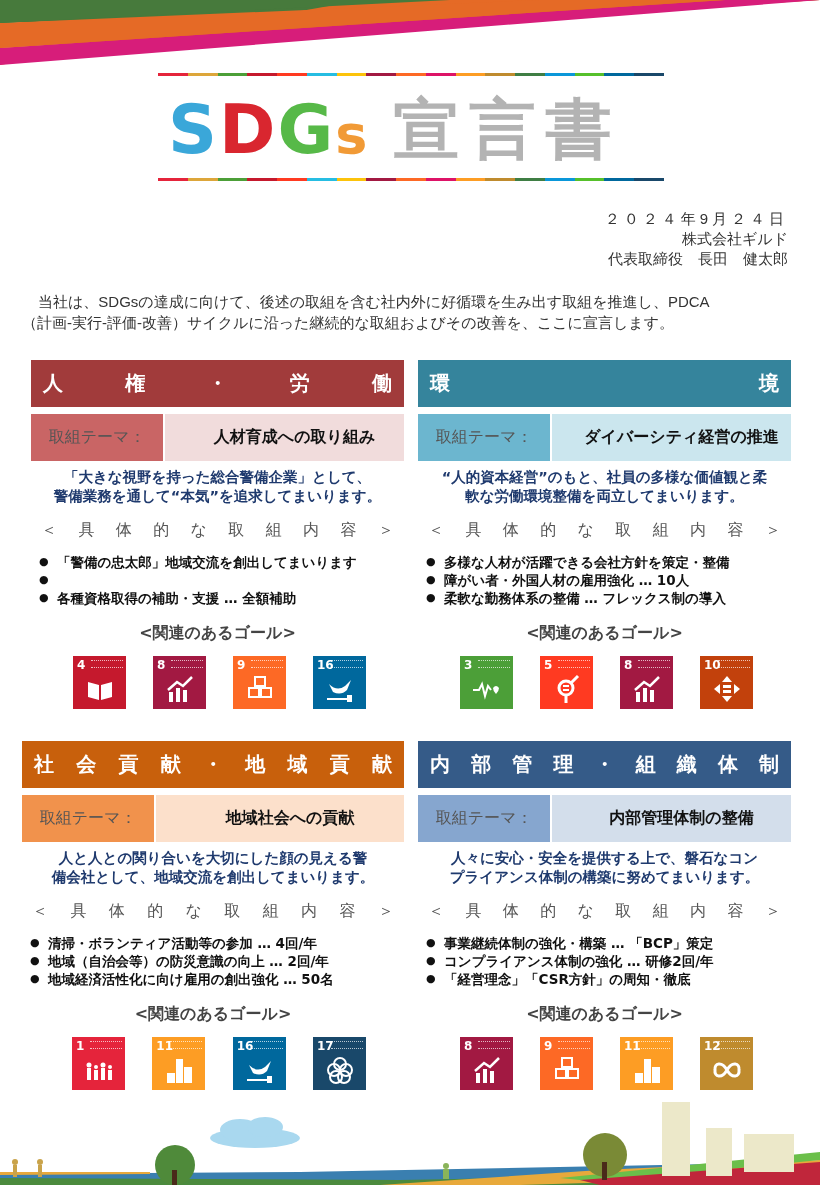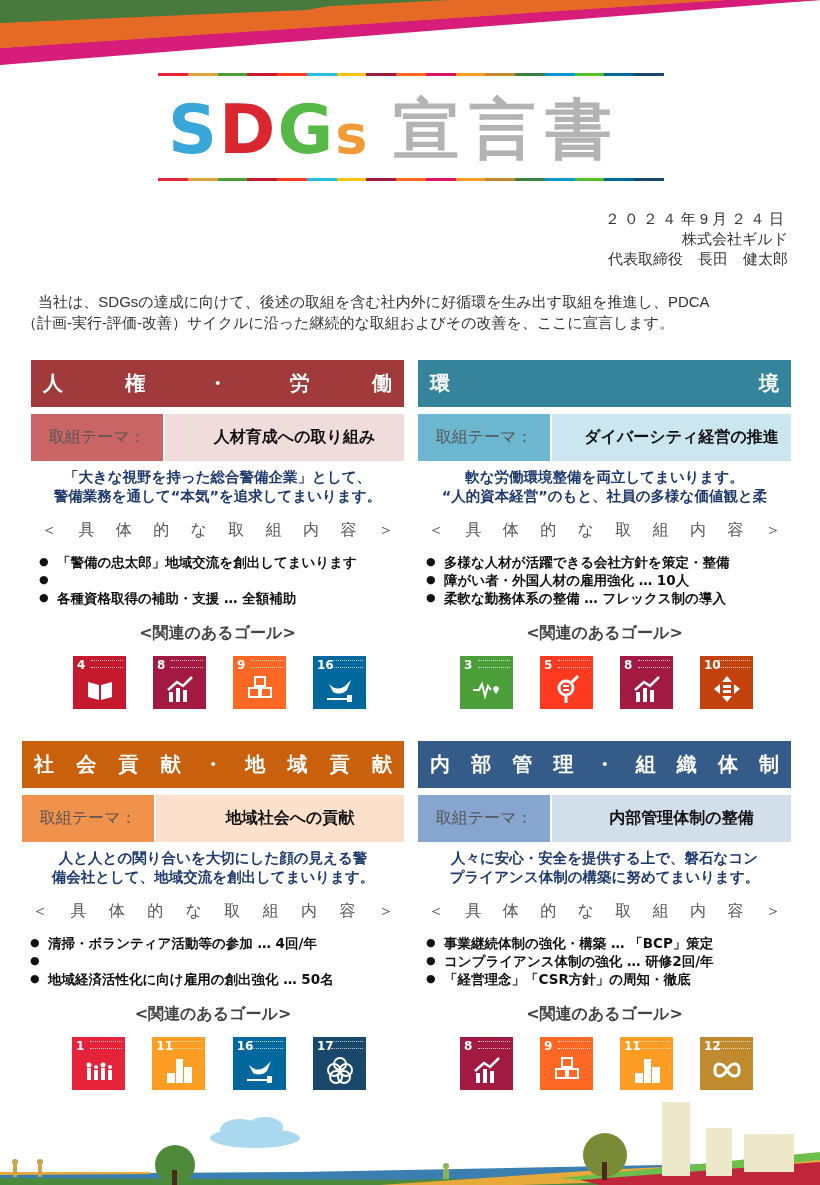--- a/index.html
+++ b/index.html
@@ -199,22 +199,22 @@
     <div class="section" style="left: 418px; top: 360px;">
       <div class="sec-head" style="background:#35849c">
         <span>環</span>
         <span>境</span>
       </div>
       <div class="theme-row">
     <div class="theme-label" style="background:#6cb6cf">取組テーマ：</div>
     <div class="theme-value" style="background:#cbe6ee">ダイバーシティ経営の推進</div>
   </div>
       <div class="statement">
+    <div>“人的資本経営”のもと、社員の多様な価値観と柔</div>
     <div>軟な労働環境整備を両立してまいります。</div>
-    <div>“人的資本経営”のもと、社員の多様な価値観と柔</div>
   </div>
       <div class="subhead">
         <span>＜</span>
         <span>具</span>
         <span>体</span>
         <span>的</span>
         <span>な</span>
         <span>取</span>
         <span>組</span>
         <span>内</span>
@@ -312,20 +312,21 @@
         <span>容</span>
         <span>＞</span>
       </div>
       <ul class="items">
         <li>
           <span class="dot">●</span>
           <span>清掃・ボランティア活動等の参加 … 4回/年</span>
         </li>
         <li>
           <span class="dot">●</span>
+          <span>地域（自治会等）の防災意識の向上 … 2回/年</span>
         </li>
         <li>
           <span class="dot">●</span>
           <span>地域経済活性化に向け雇用の創出強化 … 50名</span>
         </li>
       </ul>
       <div class="goals-title">&lt;関連のあるゴール&gt;</div>
       <div class="goals" style="padding: 0px 38px 0px 50px;">
         <div class="goal" style="background:#e5243b" title="">
       <span class="num">1</span>

